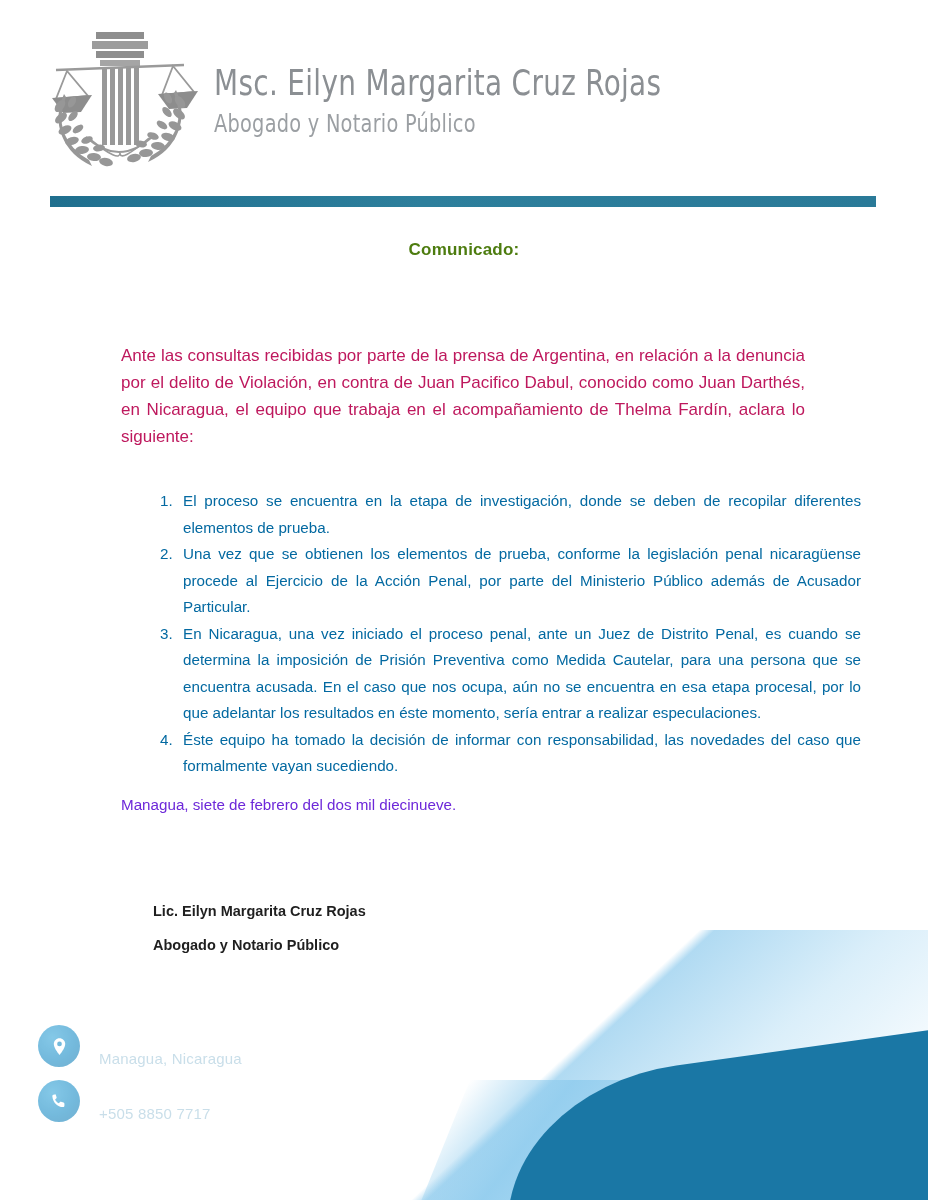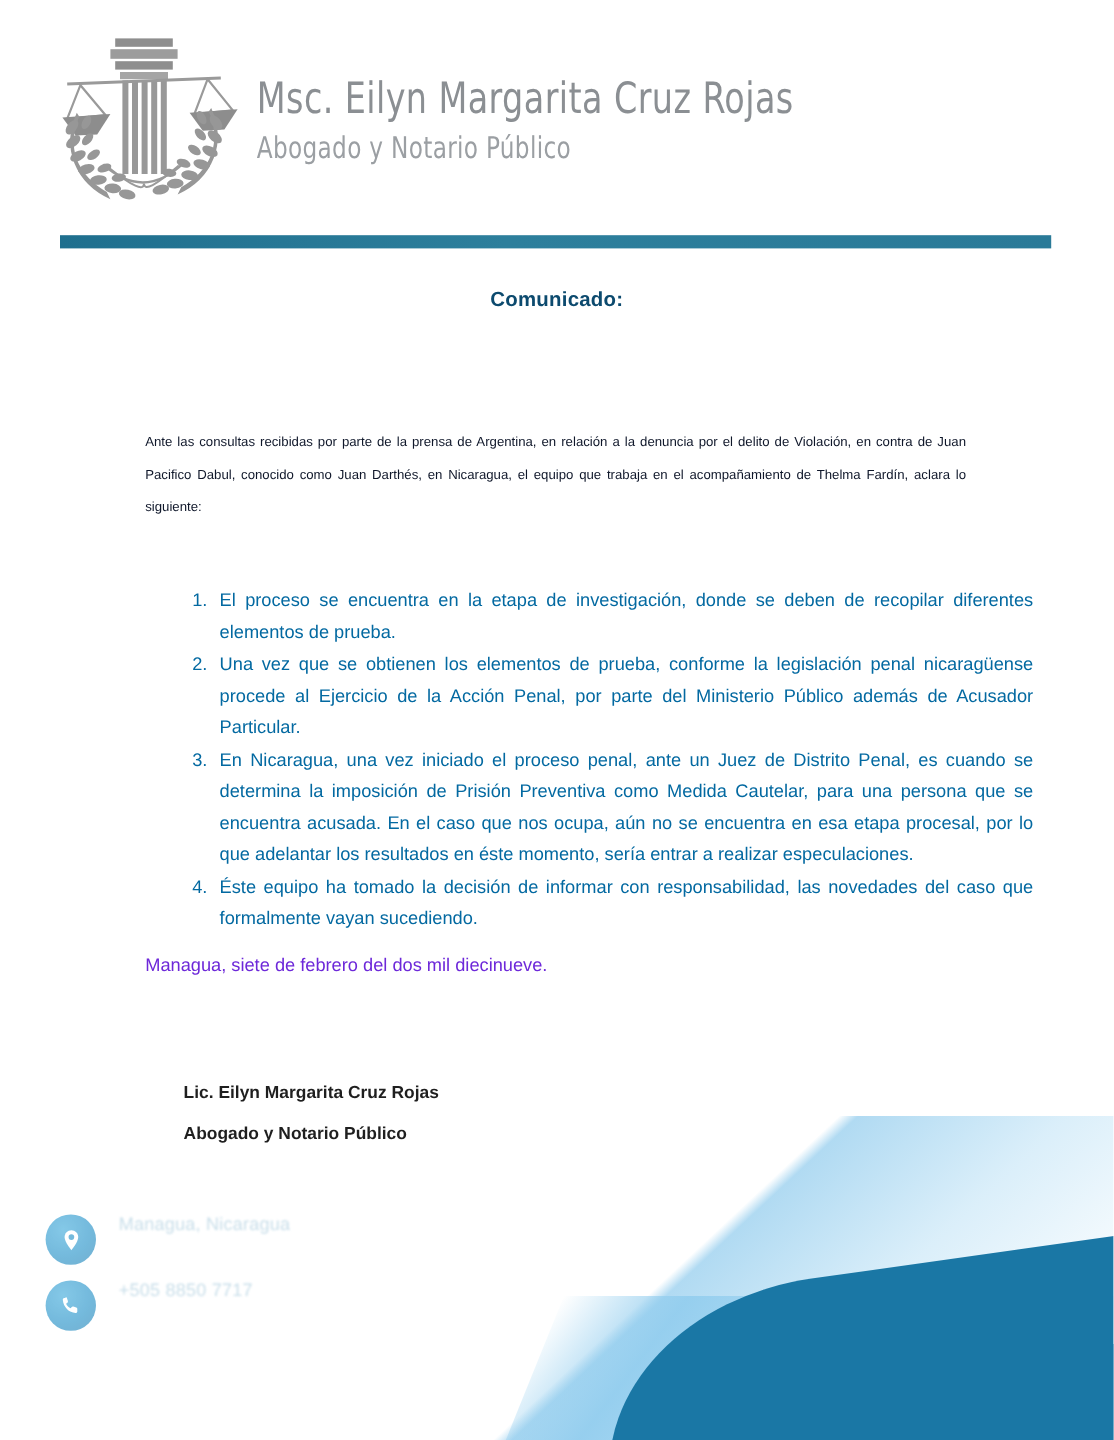--- a/index.html
+++ b/index.html
@@ -70,31 +70,31 @@
 
   
   .doc-title {
     position: absolute;
     top: 240px;
     left: 0;
     width: 928px;
     text-align: center;
     font-size: 17px;
     font-weight: bold;
-    color: #0c4a6e;
+    color: #4d7c0f;
     letter-spacing: 0.2px;
   }
   .intro {
     position: absolute;
-    top: 356px;
+    top: 342px;
     left: 121px;
     width: 684px;
-    font-size: 11px;
+    font-size: 17px;
     line-height: 27px;
-    color: #0f172a;
+    color: #be185d;
     text-align: justify;
     text-justify: inter-word;
   }
   .clauses {
     position: absolute;
     top: 488px;
     left: 121px;
     width: 684px;
     margin: 0;
     padding: 0 0 0 56px;
@@ -188,21 +188,21 @@
 
   
   .contact {
     position: absolute;
     left: 38px;
     top: 1012px;
     width: 420px;
   }
   .contact-row {
     display: flex;
-    align-items: flex-start;
+    align-items: flex-end;
     height: 55px;
   }
   .contact-icon {
     width: 42px;
     height: 42px;
     border-radius: 50%;
     background: radial-gradient(circle at 35% 30%, #3aa8da 0%, #2090c8 55%, #1b7fb4 100%);
     display: flex;
     align-items: center;
     justify-content: center;

